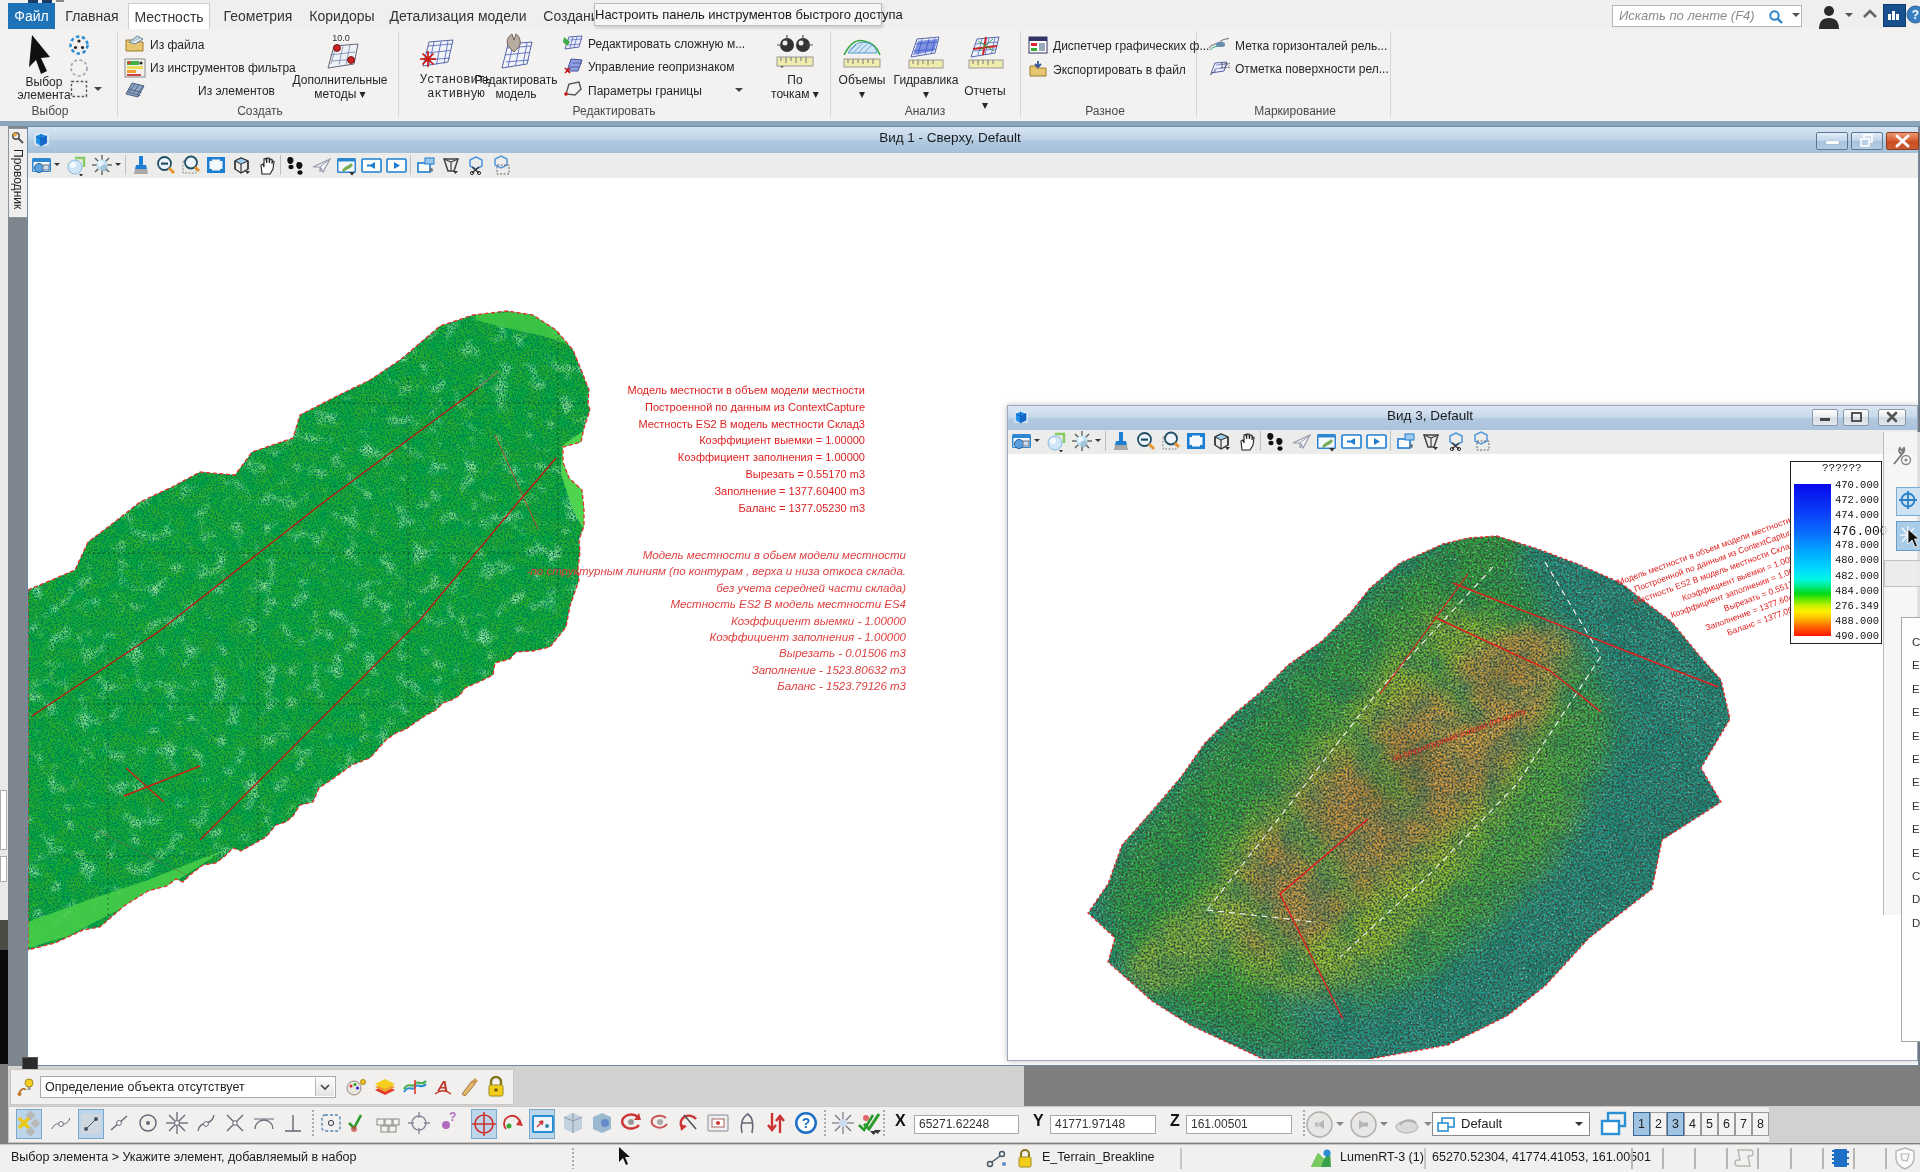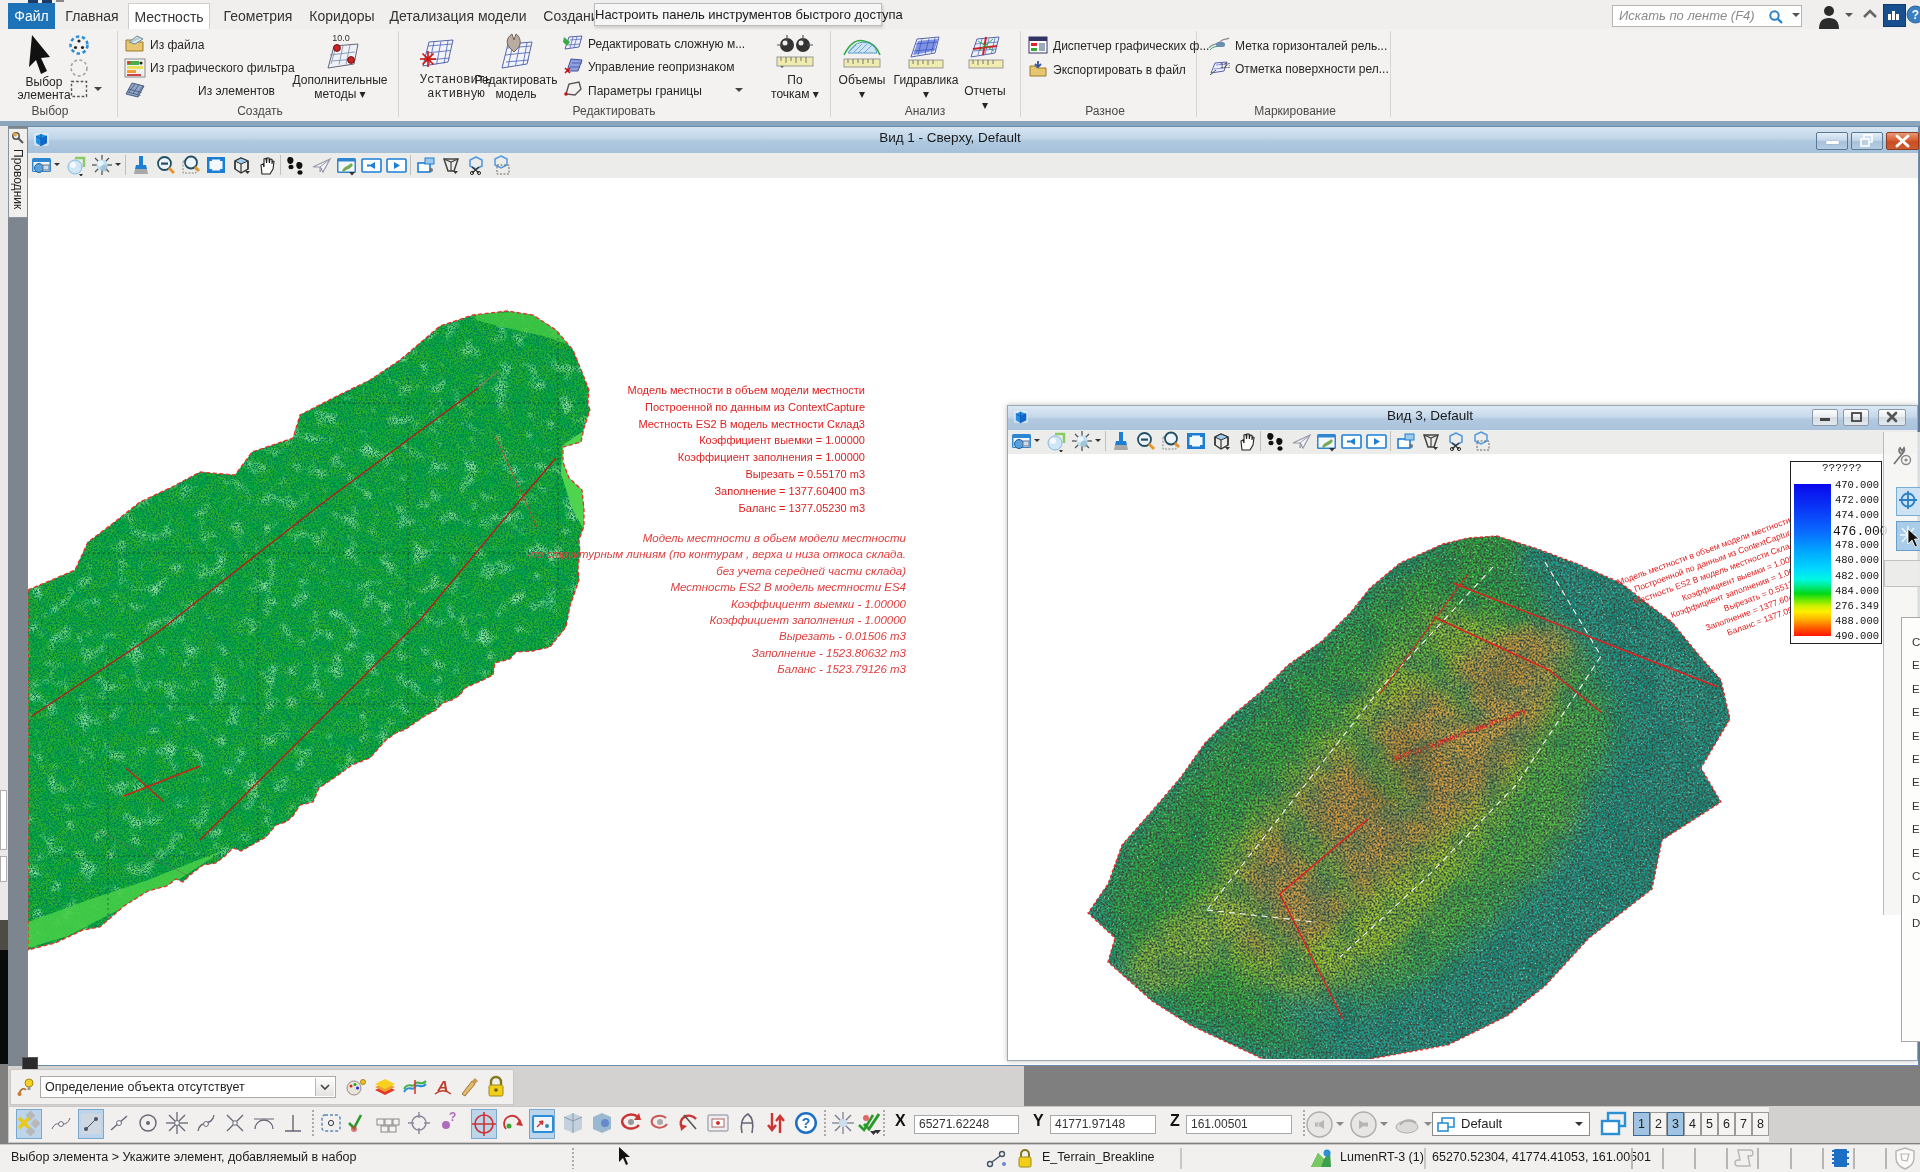--- a/index.html
+++ b/index.html
@@ -94,21 +94,21 @@
 <div class="rowbtn" style="left:150px;top:33px;">Из файла</div>
 <svg class="abs" style="left:124px;top:57px" width="22" height="22" viewBox="0 0 22 22">
       <rect x="1" y="2" width="20" height="18" fill="#f3f1ee" stroke="#8a8a8a"></rect>
       <rect x="3" y="4" width="12" height="4" fill="#44b04a"></rect>
       <rect x="3" y="9" width="16" height="3" fill="#e8e05a"></rect>
       <rect x="3" y="13" width="9" height="3" fill="#f0a030"></rect>
       <circle cx="5" cy="5.5" r="1.6" fill="#e03a2a"></circle>
       <circle cx="17" cy="6" r="1.6" fill="#222"></circle>
       <rect x="3" y="17" width="14" height="2" fill="#cc4444"></rect>
     </svg>
-<div class="rowbtn" style="left:150px;top:56px;">Из графического фильтра</div>
+<div class="rowbtn" style="left:150px;top:56px;">Из инструментов фильтра</div>
 <svg class="abs" style="left:124px;top:80px" width="22" height="20" viewBox="0 0 22 20">
       <path d="M2 14 L8 3 L20 6 L14 17 Z" fill="#8fa6c8" stroke="#4a5f80" stroke-width="1"></path>
       <path d="M5 12 l6 -8 M9 13.5 l6 -9 M13 15 l6 -9 M4.5 9 l13 3.5 M3.5 12 l13 3.5" stroke="#3c5070" stroke-width=".7"></path>
     </svg>
 <div class="rowbtn" style="left:150px;top:79px;margin-left:48px;">Из элементов</div>
 <svg class="abs" style="left:318px;top:32px" width="46" height="42" viewBox="0 0 46 42">
       <text x="23" y="9" font-size="9" fill="#333" text-anchor="middle">10.0</text>
       <path d="M10 36 L16 14 L40 12 L36 32 Z" fill="#eef1f5" stroke="#667" stroke-width="1"></path>
       <path d="M14 29 l24 -2 M12 23 l25 -3 M18 14 l-5 18 M25 13.5 l-4 19 M32 13 l-4 19.5" stroke="#7788aa" stroke-width=".8"></path>
       <circle cx="19" cy="16" r="3.4" fill="#cc2222" stroke="#771111"></circle>
@@ -426,21 +426,21 @@
 Модель местности в объем модели местности<br>
 Построенной по данным из ContextCapture<br>
 Местность ES2 В модель местности Склад3<br>
 Коэффициент выемки = 1.00000<br>
 Коэффициент заполнения = 1.00000<br>
 Вырезать = 0.55170 m3<br>
 Заполнение = 1377.60400 m3<br>
 Баланс = 1377.05230 m3
 </div>
 
-<div style="position:absolute;left:300px;top:352px;width:578px;text-align:right;font-size:11.5px;line-height:16.4px;color:#e04040;font-style:italic;">
+<div style="position:absolute;left:300px;top:369px;width:578px;text-align:right;font-size:11.5px;line-height:16.4px;color:#e04040;font-style:italic;">
 Модель местности в обьем модели местности<br>
 <span style="white-space:nowrap;">-по структурным линиям (по контурам , верха и низа откоса склада.</span><br>
 без учета середней части склада)<br>
 Местность ES2 В модель местности ES4<br>
 Коэффициент выемки - 1.00000<br>
 Коэффициент заполнения - 1.00000<br>
 Вырезать - 0.01506 m3<br>
 Заполнение - 1523.80632 m3<br>
 Баланс - 1523.79126 m3
 </div>

